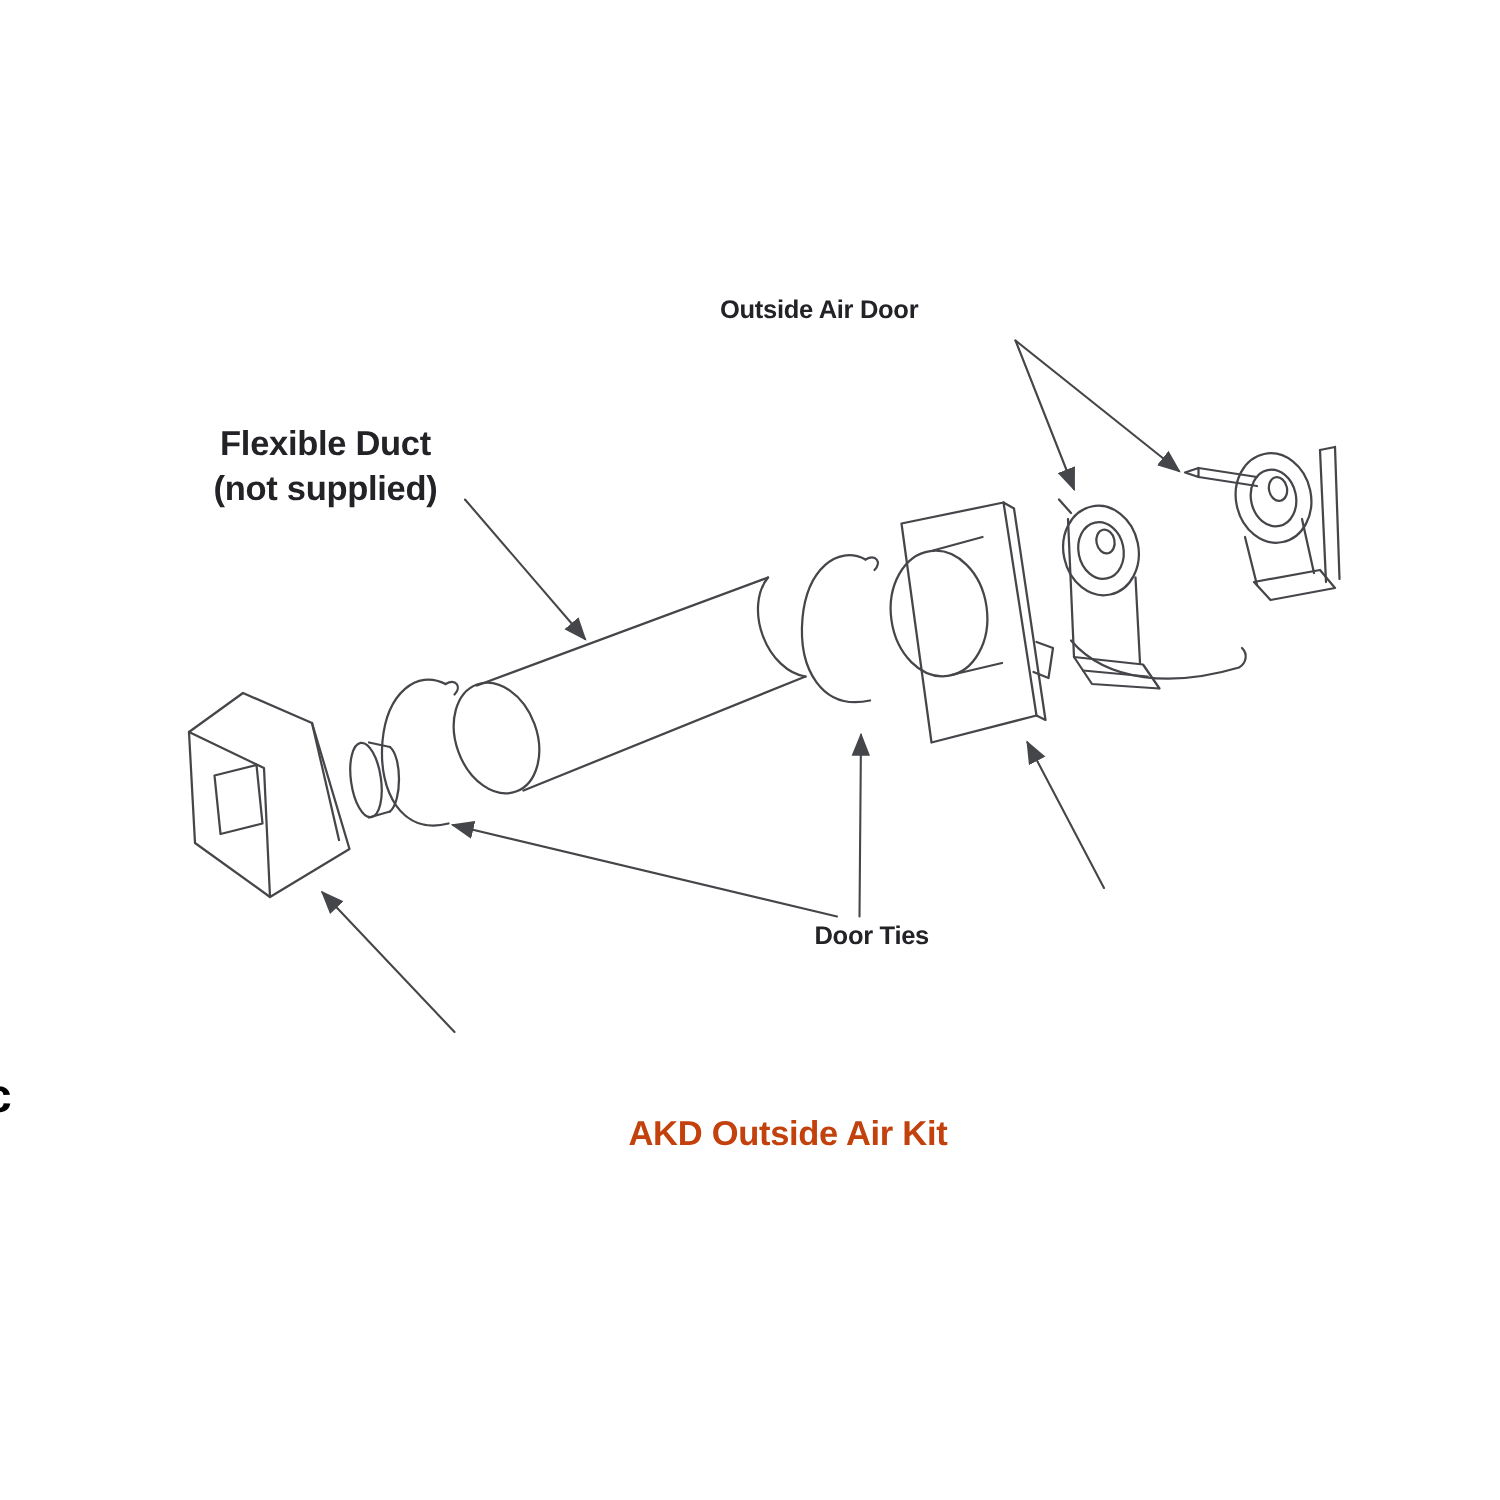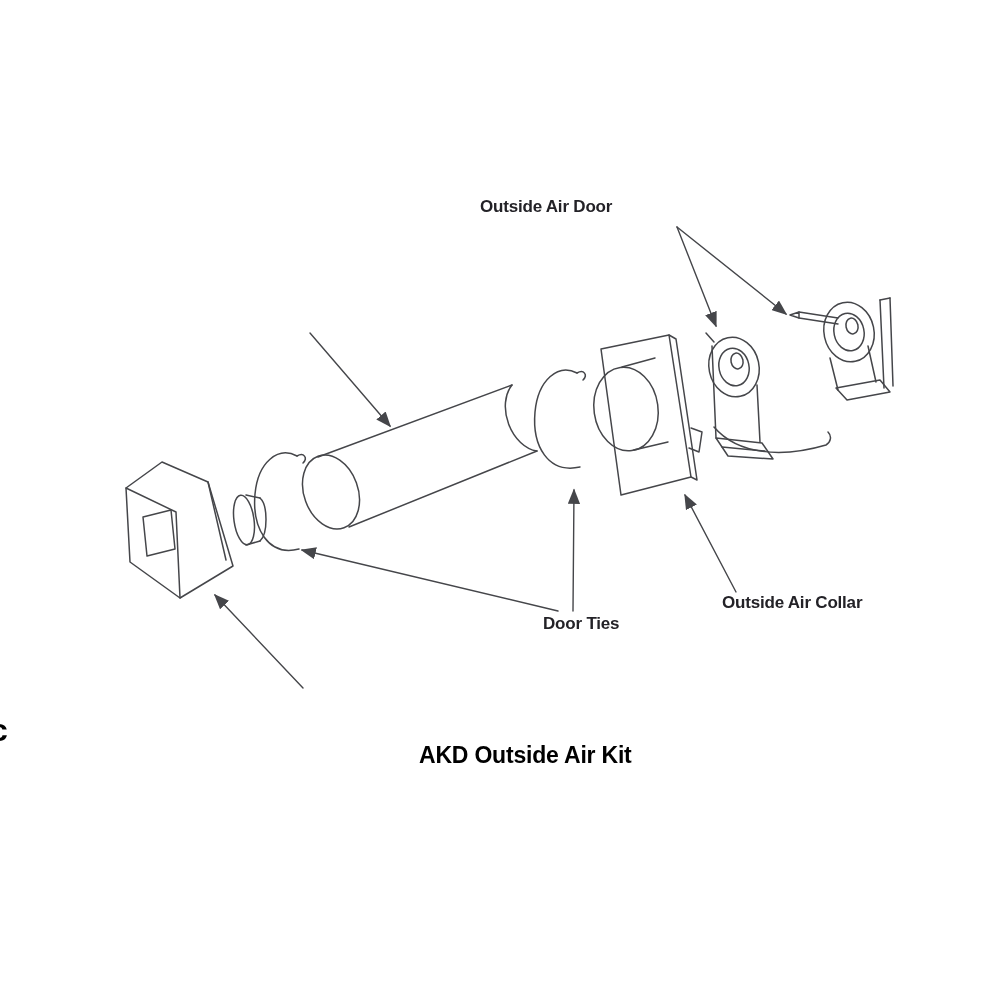--- a/index.html
+++ b/index.html
@@ -26,21 +26,21 @@
     color: #232227;
     font-weight: bold;
     font-size: 23px;
     letter-spacing: -0.2px;
     text-align: center;
     line-height: 30px;
   }
   .label-multi span { display: block; white-space: nowrap; }
   .title {
     position: absolute;
-    color: #000000;
+    color: #c2410c;
     font-weight: bold;
     font-size: 23px;
     letter-spacing: -0.2px;
     white-space: nowrap;
   }
   .edge-artifact {
     position: absolute;
     left: -10px;
     top: 712px;
     font-size: 32px;
@@ -134,23 +134,26 @@
       <path d="M310,333 L390,426" marker-end="url(#ah)"></path>
       <path d="M558,611 L302,550" marker-end="url(#ah)"></path>
       <path d="M573,611 L574,490" marker-end="url(#ah)"></path>
       <path d="M736,592 L685,495" marker-end="url(#ah)"></path>
       <path d="M303,688 L215,595" marker-end="url(#ah)"></path>
     </g>
   </svg>
 
   <div class="label" style="left:480px; top:197px;">Outside Air Door</div>
 
+  <div class="label-multi" style="left:122px; top:280px; width:190px;">
+    <span>Flexible Duct</span>
+    <span>(not supplied)</span>
+  </div>
 
   <div class="label" style="left:543px; top:614px;">Door Ties</div>
 
-  <div class="label" style="left:722px; top:593px;">Outside Air Collar</div>
 
 
   <div class="title" style="left:419px; top:742px;">AKD Outside Air Kit</div>
 
   <div class="edge-artifact">c</div>
 
 </div>
 
 </body></html>

